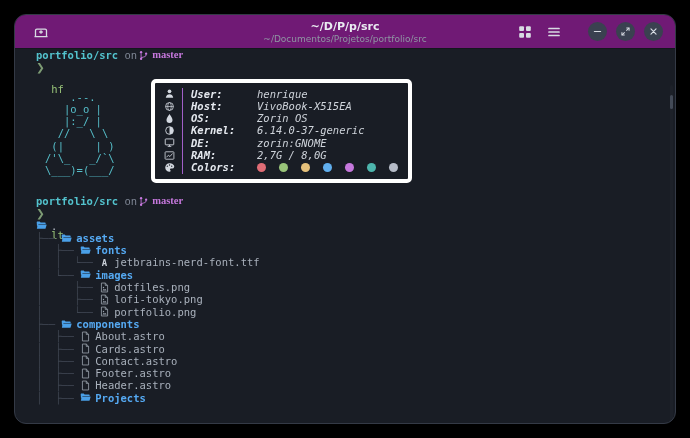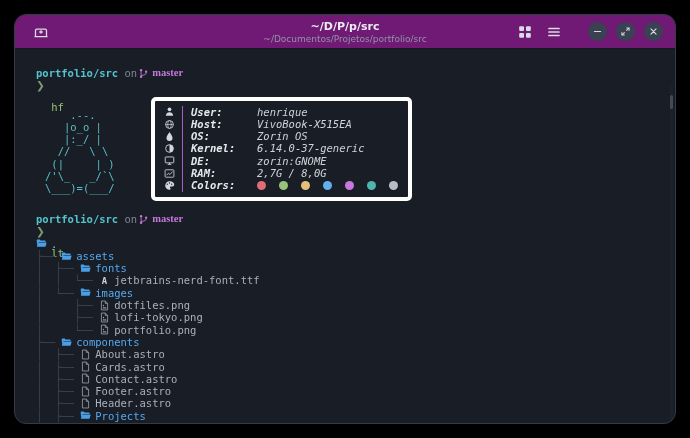--- a/index.html
+++ b/index.html
@@ -27,21 +27,21 @@
   .tb-plain { background:none; border:none; padding:2px; display:flex; cursor:pointer; }
   .circle-btn {
     width:19px; height:19px; border-radius:50%; background:#3a4150; border:none;
     display:flex; align-items:center; justify-content:center; cursor:pointer; color:#e6e9ee;
   }
   .circle-btn .tb-icon { width:11px; height:11px; }
   .tb-gap { width:6px; }
 
   
   .screen {
-    position:relative; height:375px; padding:18px 0 0 21px;
+    position:relative; height:375px; padding:0 0 0 21px;
     font:10.5px/12.3px "DejaVu Sans Mono","Liberation Mono",monospace;
     color:#ccd2da; overflow:hidden;
   }
   .line { height:12.3px; white-space:pre; display:flex; align-items:center; }
   .blank { height:12.3px; }
 
   .c-dir   { color:#53c3ce; font-weight:bold; }
   .c-on    { color:#7e8694;text-align:center; }
   .c-branch{ color:#c678dd; font-weight:bold;font-family:Liberation Serif, serif; }
   .c-prompt{ color:#7d9b74; font-family:"DejaVu Sans","DejaVu Sans Mono",monospace; }
@@ -70,21 +70,21 @@
   .color-dot { width:9px; height:9px; border-radius:50%; display:inline-block; }
 
   
   .tree { margin-top:0; }
   .tree-row { height:12.3px; display:flex; align-items:center; }
   .tree-guide { white-space:pre; color:#3d4450; }
   .tree .icon { width:11px; height:11px; margin-right:4px; flex:none; }
   .i-folder-open-icon { color:#4aa0e8; }
   .i-file-icon, .i-image-file-icon { color:#99a1ad; }
   .i-font-file-icon { color:#ccd2da; }
-  .tn-dir { color:#55a9f2; font-weight:normal; }
+  .tn-dir { color:#55a9f2; font-weight:bold; }
   .tn-file { color:#a9b1bc; }
   .tn-root { color:#b3bac4; }
 
   
   .scroll-track { position:absolute; right:2px; top:36px; width:3px; height:372px; background:rgba(255,255,255,0.02); border-radius:2px; }
   .scroll-thumb { position:absolute; right:2px; top:46px; width:3px; height:14px; background:#434a57; border-radius:2px; }
 </style>
 </head>
 <body>
 

